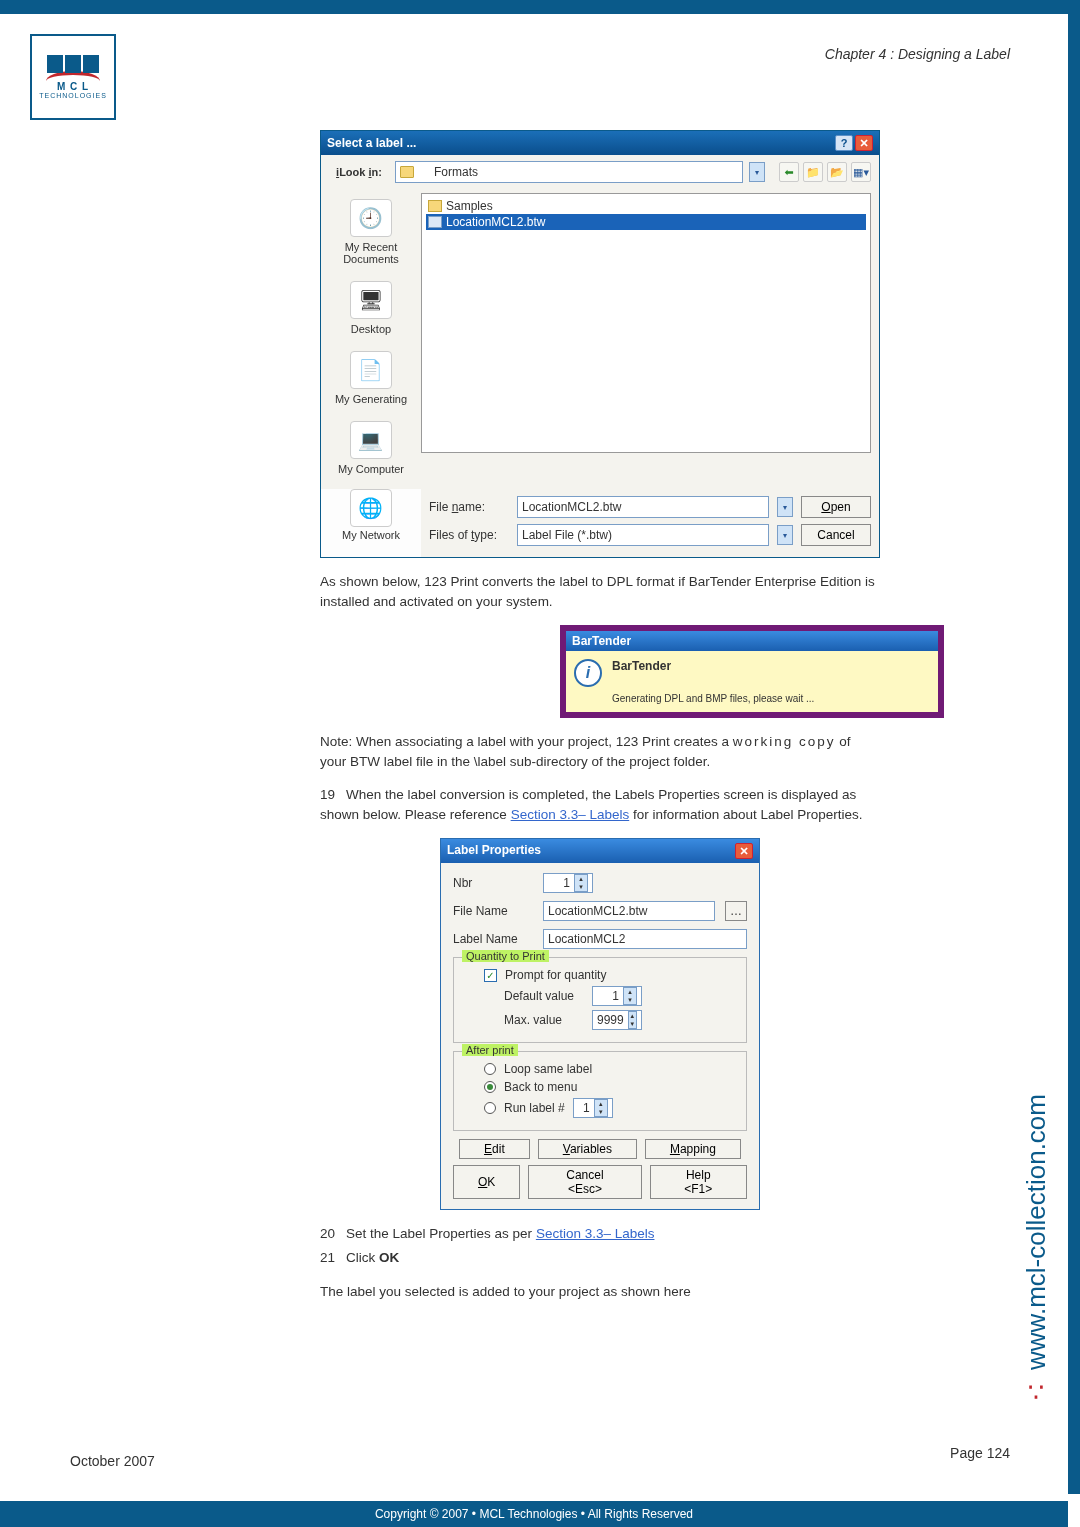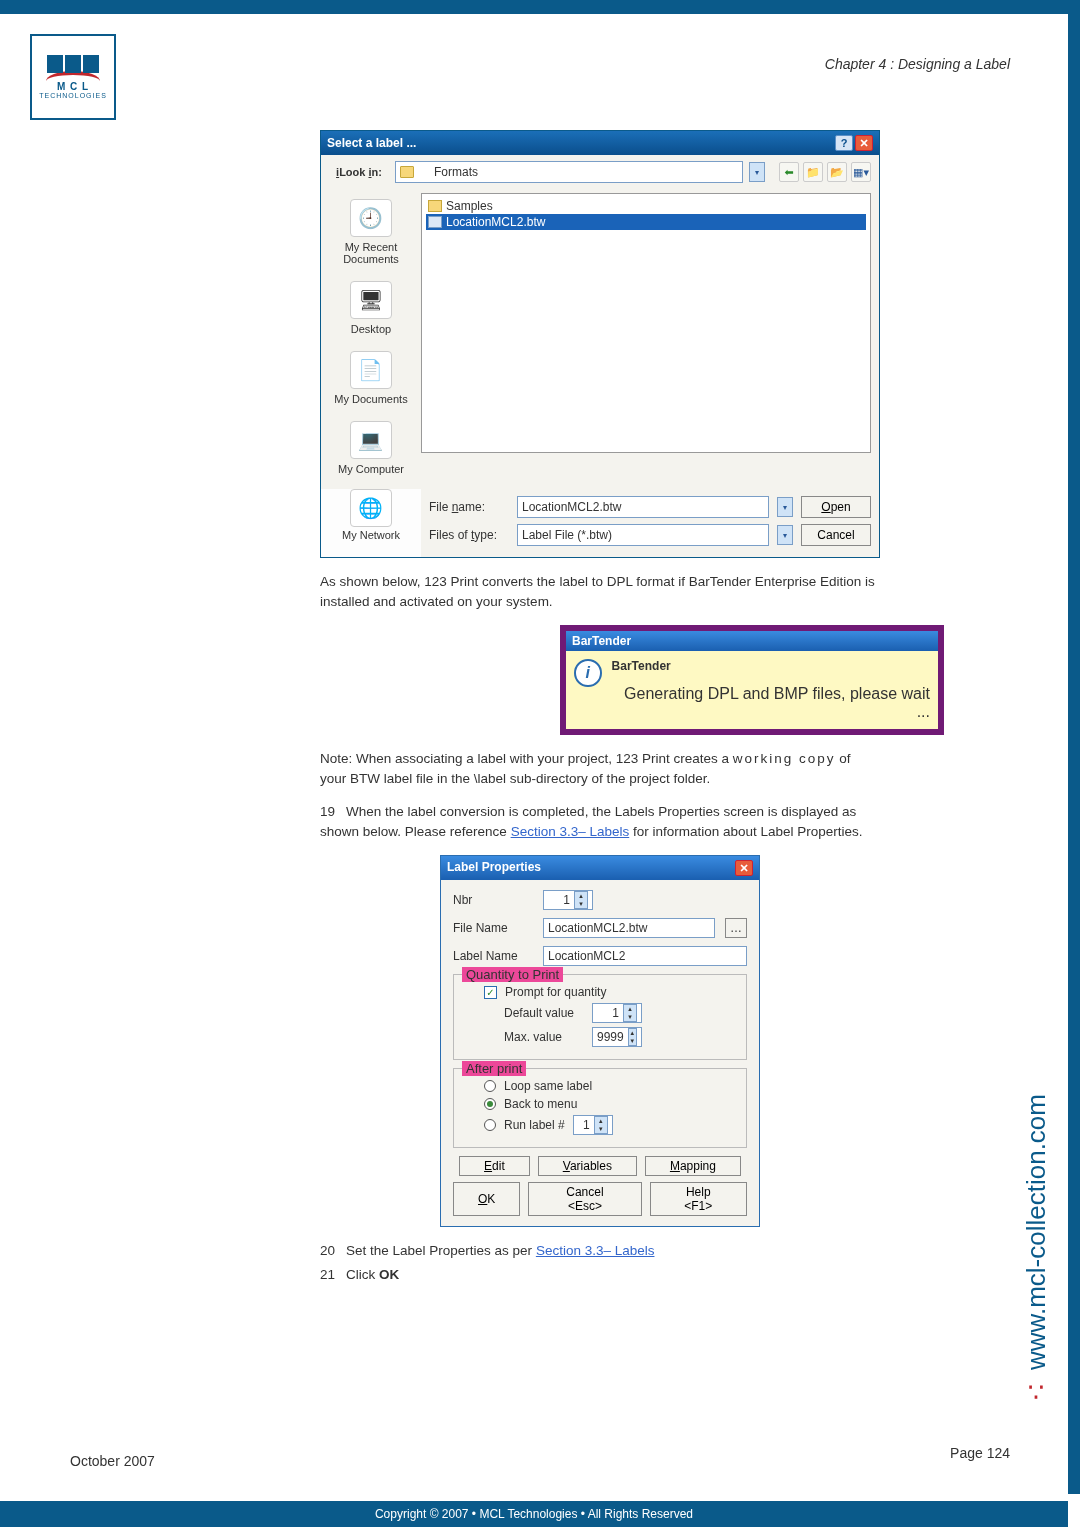--- a/index.html
+++ b/index.html
@@ -18,21 +18,21 @@
     width: 86px; height: 86px; border: 2px solid #0a5a8a;
     display: flex; align-items: center; justify-content: center;
     background: #fff;
   }
   .logo-inner { text-align: center; }
   .logo-squares { display: flex; gap: 2px; justify-content: center; margin-bottom: 2px; }
   .logo-squares .sq { width: 16px; height: 18px; background: #0a5a8a; }
   .logo-swoosh { width: 54px; height: 10px; border-top: 4px solid #c1272d; border-radius: 50% 50% 0 0 / 100% 100% 0 0; margin: -4px auto 0; }
   .logo-text { font-size: 10px; letter-spacing: 1px; color: #0a5a8a; font-weight: bold; }
   .logo-sub { font-size: 7px; color: #0a5a8a; letter-spacing: 1px; }
-  .chapter-title { position: absolute; right: 70px; top: 56px; font-size: 14px; font-style: italic; color: #333; }
+  .chapter-title { position: absolute; right: 70px; top: 46px; font-size: 14px; font-style: italic; color: #333; }
 
   .content { position: absolute; left: 320px; top: 130px; width: 560px; }
 
   
   .dialog { border: 1px solid #0a5a8a; background: #fdfdfd; font-size: 12px; }
   .dlg-title {
     background: linear-gradient(#1b6fb8, #0a4e8c);
     color: #fff; font-weight: bold; padding: 4px 6px;
     display: flex; justify-content: space-between; align-items: center;
   }
@@ -89,21 +89,21 @@
   .lp-title { background: linear-gradient(#3a8be0,#1a5fb0); color:#fff; font-weight:bold; padding:4px 6px; display:flex; justify-content:space-between; }
   .lp-body { padding:10px 12px; }
   .lp-row { display:flex; align-items:center; gap:10px; margin-bottom:8px; }
   .lp-label { width:80px; font-size:12px; }
   .lp-input { flex:1; border:1px solid #7a9ec7; background:#fff; height:20px; padding:0 4px; display:flex; align-items:center; }
   .lp-spin { width:50px; border:1px solid #7a9ec7; background:#fff; height:20px; display:flex; align-items:center; padding:0 4px; }
   .spin-btns { width:14px; height:18px; background:#cfe3f7; border:1px solid #7a9ec7; margin-left:4px; font-size:7px; display:flex; flex-direction:column; }
   .spin-btns span { flex:1; display:flex; align-items:center; justify-content:center; }
   .browse-btn { width:22px; height:20px; border:1px solid #888; background:#f4f3ee; display:flex; align-items:center; justify-content:center; }
   .fieldset { border:1px solid #bbb; padding:8px 10px 10px; margin-bottom:8px; position:relative; }
-  .fs-legend { position:absolute; top:-8px; left:8px; background:#ec4899; padding:0 4px; font-size:13px; }
+  .fs-legend { position:absolute; top:-8px; left:8px; background:#bef264; padding:0 4px; font-size:11px; }
   .fs-row { display:flex; align-items:center; gap:8px; padding:2px 0 2px 20px; font-size:12px; }
   .chk { width:13px; height:13px; border:1px solid #2a6db0; background:#fff; display:flex; align-items:center; justify-content:center; font-size:10px; color:#2a8a2a; }
   .radio { width:12px; height:12px; border:1px solid #555; border-radius:50%; background:#fff; display:flex; align-items:center; justify-content:center; }
   .radio.sel::after { content:''; width:6px; height:6px; background:#3a8a3a; border-radius:50%; }
   .lp-btn-row { display:flex; gap:8px; justify-content:center; margin-top:6px; }
   .lp-btn { border:1px solid #888; background:#f4f3ee; padding:2px 24px; font-size:12px; }
   .u { text-decoration: underline; }
 
   .vert-url {
     position: absolute; right: 28px; bottom: 120px;
@@ -170,21 +170,21 @@
         <div class="place">
           <div class="place-icon">🕘</div>
           <div>My Recent Documents</div>
         </div>
         <div class="place">
           <div class="place-icon">🖥</div>
           <div>Desktop</div>
         </div>
         <div class="place">
           <div class="place-icon">📄</div>
-          <div>My Documents</div>
+          <div>My Generating</div>
         </div>
         <div class="place">
           <div class="place-icon">💻</div>
           <div>My Computer</div>
         </div>
       </div>
       <div class="file-list">
         <div class="flist-item">
           <div class="file-icon"></div>
           <span>Samples</span>
@@ -223,21 +223,21 @@
 
 
   <div class="step-text">As shown below, 123 Print converts the label to DPL format if BarTender Enterprise Edition is installed and activated on your system.</div>
 
   <div class="bt-popup">
     <div class="bt-title">BarTender</div>
     <div class="bt-body">
       <div class="info-icon">i</div>
       <div>
         <div class="bold">BarTender</div>
-        <div style="font-size:16px; margin-top:12px;text-align:right;">Generating DPL and BMP files, please wait ...</div>
+        <div style="font-size:10px; margin-top:20px;">Generating DPL and BMP files, please wait ...</div>
       </div>
     </div>
   </div>
 
   <div class="step-text">
     <span>Note:  When associating a label with your project, 123 Print creates a </span><span style="letter-spacing:2px;">working copy</span><span> of your BTW label file in the \label sub-directory of the project folder.</span>
   </div>
 
   <div class="step-text">
     <span class="step-num">19</span><span>When the label conversion is completed, the Labels Properties screen is displayed as shown below. Please reference </span><a class="link">Section 3.3– Labels</a><span> for information about Label Properties.</span>
@@ -334,20 +334,21 @@
     </div>
   </div>
 
   <div class="step-text">
     <span class="step-num">20</span><span>Set the Label Properties as per </span><a class="link">Section 3.3– Labels</a>
   </div>
   <div class="step-text" style="margin-top:-10px;">
     <span class="step-num">21</span><span>Click <span class="bold">OK</span></span>
   </div>
 
+  <div class="step-text">The label you selected is added to your project as shown here</div>
 
 </div>
 
 <div class="vert-url">
   <span class="vert-dot">∴</span> <span>www.mcl-collection.com</span>
 </div>
 
 <div class="footer-date">October 2007</div>
 <div class="footer-page">Page  124</div>
 <div class="copyright-bar">Copyright © 2007 • MCL Technologies • All Rights Reserved</div>

